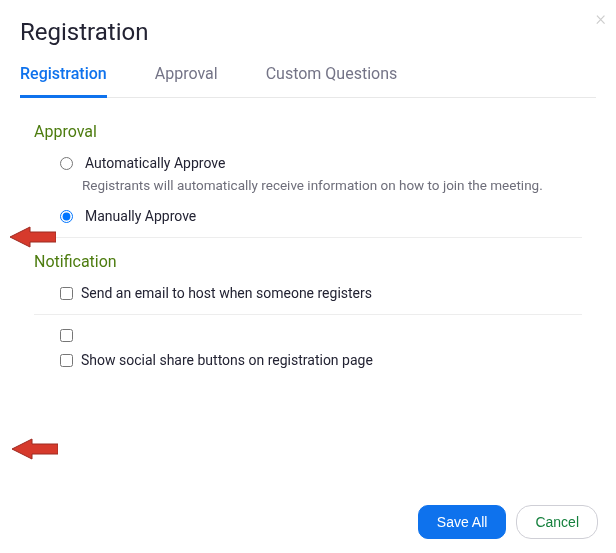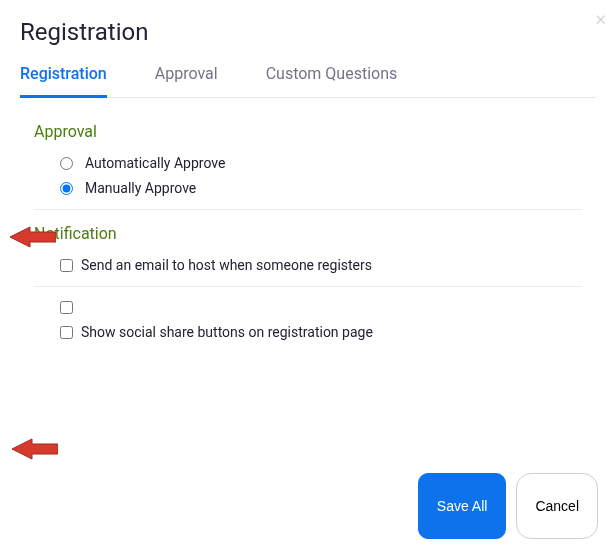--- a/index.html
+++ b/index.html
@@ -89,34 +89,34 @@
       flex-shrink: 0;
     }
     .footer {
       position: absolute;
       bottom: 14px;
       right: 18px;
       display: flex;
       gap: 10px;
     }
     .btn {
-      padding: 24px 18px;
+      padding: 8px 18px;
       font-size: 14px;
       border-radius: 10px;
       cursor: pointer;
       border: 1px solid transparent;
     }
     .btn-primary {
       background: #0e72ed;
       color: #ffffff;
       border-color: #0e72ed;
     }
     .btn-secondary {
       background: #ffffff;
-      color: #000000;
+      color: #15803d;
       border-color: #cfcfd6;
       border-radius: 15px;
     }
     .arrow {
       position: absolute;
       width: 46px;
       height: 24px;
       z-index: 5;
     }
     .arrow svg { width: 100%; height: 100%; }
@@ -148,20 +148,21 @@
 
   <div class="content">
 
     <div class="section-title">Approval</div>
 
     <div class="option-row">
       <label class="option-line">
         <input type="radio" class="radio" name="approval" style="">
         <span>Automatically Approve</span>
       </label>
+      <div class="option-desc">Registrants will automatically receive information on how to join the meeting.</div>
     </div>
 
     <div class="option-row">
       <label class="option-line">
         <input type="radio" class="radio" name="approval" checked="" style="">
         <span>Manually Approve</span>
       </label>
     </div>
 
     <hr class="divider">

